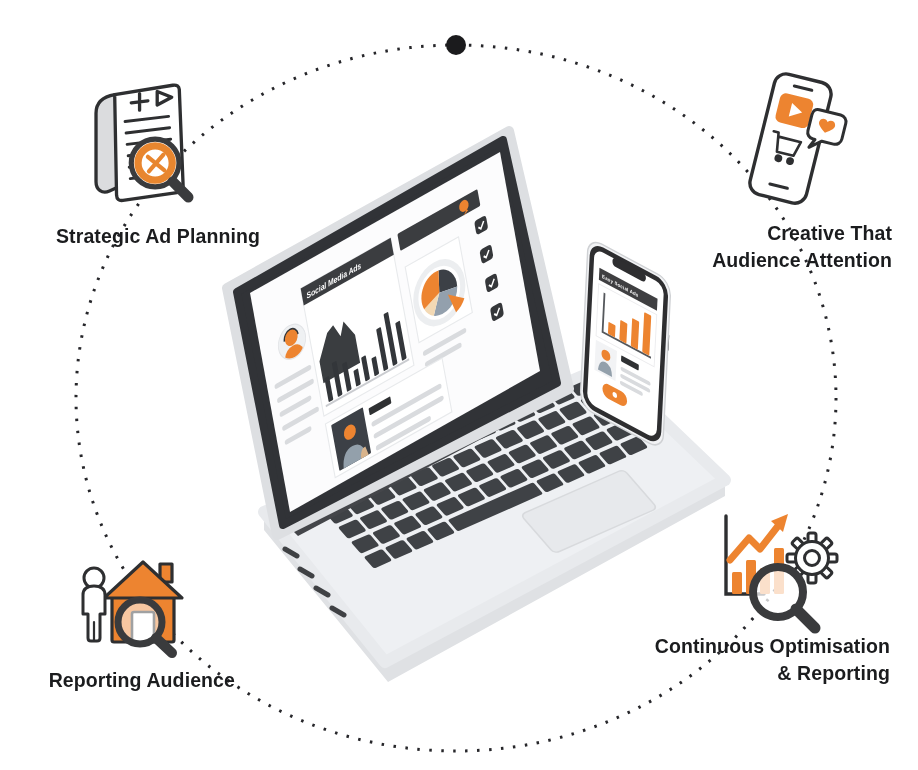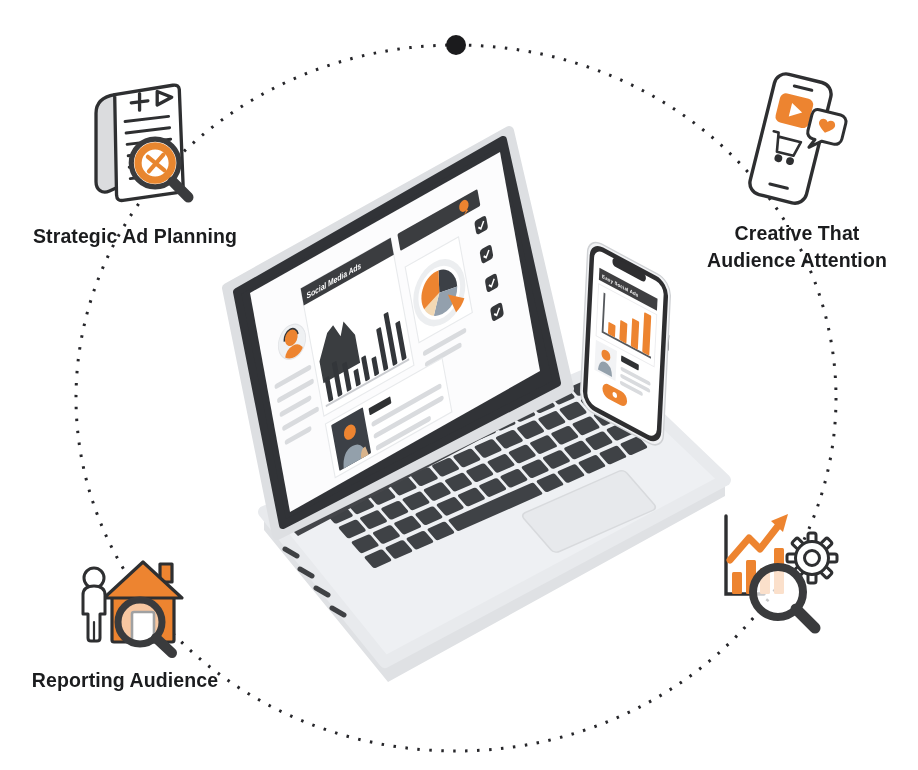--- a/index.html
+++ b/index.html
@@ -1,18 +1,18 @@
 <!DOCTYPE html>
 <html><head>
 <meta charset="utf-8">
 <style>
   html,body{margin:0;padding:0;background:#ffffff;}
   #stage{position:relative;width:918px;height:770px;background:#ffffff;overflow:hidden;
          font-family:"Liberation Sans", sans-serif;}
-  .feature-label{position:absolute;text-align:center;font-weight:700;font-size:19.5px;
+  .feature-label{position:absolute;text-align:right;font-weight:700;font-size:19.5px;
                  line-height:1.38;color:#1b1c1e;letter-spacing:.1px;}
   #label-top-left{left:10px;top:223px;width:250px;}
   #label-top-right{left:702px;top:220px;width:190px;}
   #label-bottom-left{left:15px;top:667px;width:220px;}
   #label-bottom-right{left:650px;top:633px;width:240px;}
   .corner-icon{position:absolute;}
   #icon-top-left{left:75px;top:78px;}
   #icon-top-right{left:725px;top:68px;}
   #icon-bottom-left{left:60px;top:538px;}
   #icon-bottom-right{left:706px;top:498px;}
@@ -334,13 +334,14 @@
       <g>
         <circle cx="72" cy="94" r="25" fill="rgba(255,255,255,0.75)" stroke="#3a3b3d" stroke-width="8"></circle>
         <path d="M90,111 L109,130" stroke="#3a3b3d" stroke-width="11" stroke-linecap="round"></path>
       </g>
     </svg>
   </div>
 
   <div class="feature-label" id="label-top-left">Strategic Ad Planning</div>
   <div class="feature-label" id="label-top-right">Creative That Audience Attention</div>
   <div class="feature-label" id="label-bottom-left">Reporting Audience</div>
+  <div class="feature-label" id="label-bottom-right">Continuous Optimisation &amp; Reporting</div>
 </div>
 
 </body></html>

